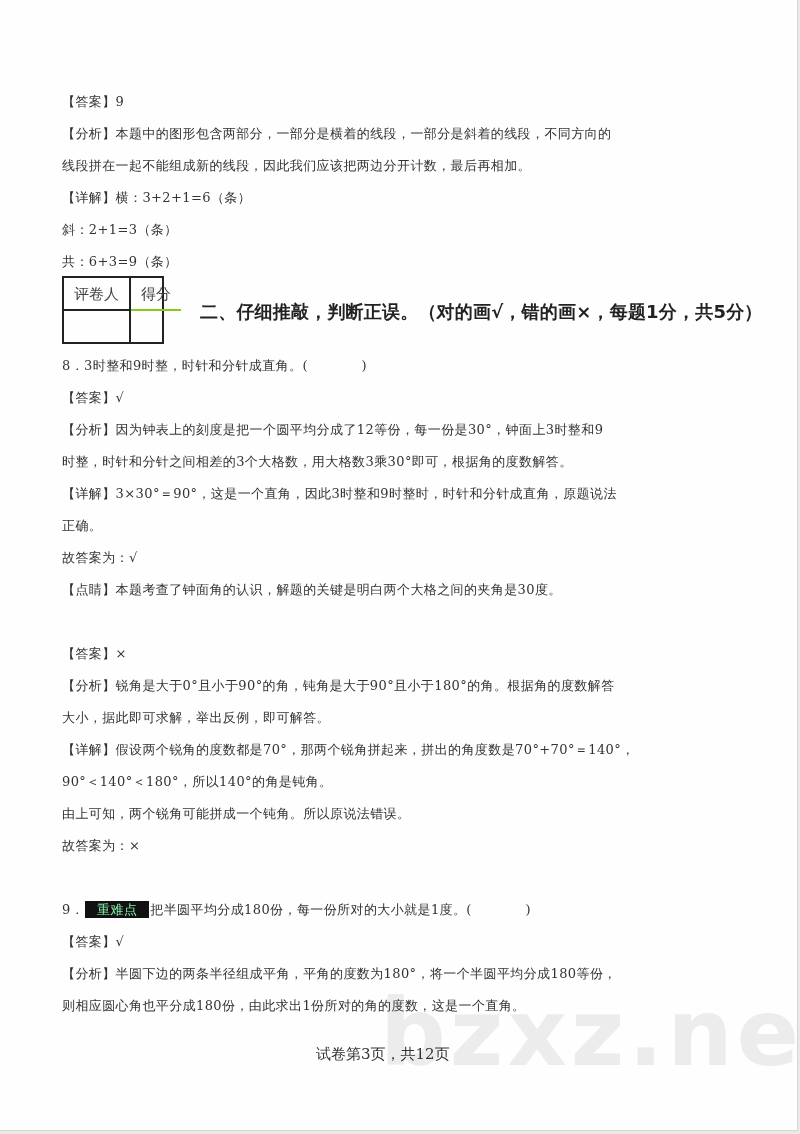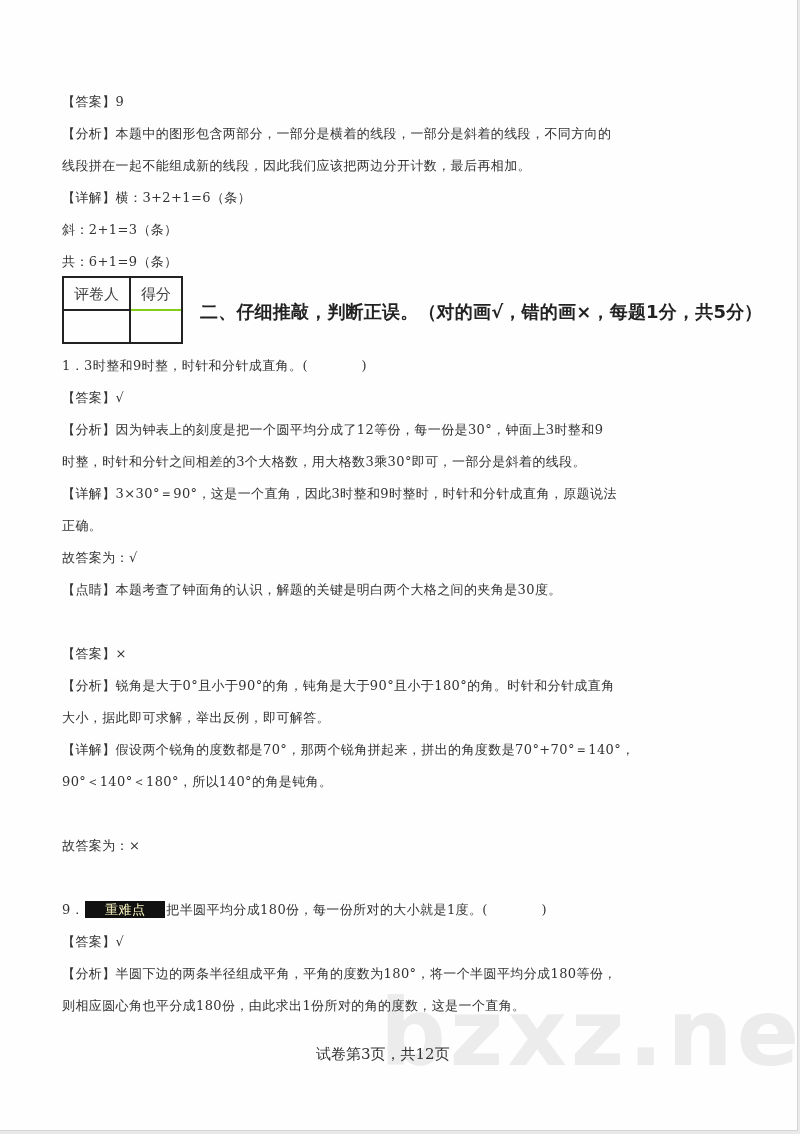--- a/index.html
+++ b/index.html
@@ -17,40 +17,40 @@
     border-bottom:1px solid #d6d6d6;
   }
   .line {
     position:absolute; left:62px;
     font-size:13px; line-height:20px;
     white-space:nowrap;
     letter-spacing:0.4px;
   }
   .tbl {
     position:absolute; left:62px; top:276px;
-    width:121px; height:68px;
+    width:102px; height:68px;
     border:2px solid #222;
     box-sizing:border-box;
   }
   .tbl .cell {
     position:absolute; box-sizing:border-box;
     font-size:15px; color:#444; text-align:center; line-height:32px;
   }
   .tbl .c1 { left:0; top:0; width:67px; height:33px; border-right:2px solid #222; border-bottom:2px solid #222; }
   .tbl .c2 { left:67px; top:0; width:50px; height:33px; border-bottom:2px solid #84cc16; }
   .tbl .c3 { left:0; top:33px; width:67px; height:31px; border-right:2px solid #222; }
   .tbl .c4 { left:67px; top:33px; width:50px; height:31px; }
   .section-title {
     position:absolute; left:200px; top:300px;
     font-size:18px; font-weight:bold; color:#222;
     font-family:"DejaVu Sans","Liberation Sans",sans-serif;
     white-space:nowrap; letter-spacing:0.2px;
   }
   .badge {
-    background:#111; color:#fef9c3; padding:1px 20px; margin:0 1px;
+    background:#111; color:#86efac; padding:1px 12px; margin:0 1px;
   }
   .footer {
     position:absolute; left:316px; top:1045px;
     font-size:15px; color:#333; white-space:nowrap;
   }
   .watermark {
     position:absolute; left:380px; top:988px;
     font-family:"DejaVu Sans","Liberation Sans",sans-serif;
     font-weight:bold; font-size:92px; letter-spacing:4px;
     color:#ececec; white-space:nowrap; line-height:1;
@@ -61,43 +61,44 @@
 
 <div class="page">
 
   <div class="watermark">bzxz.net</div>
 
   <div class="line" style="top:92px">【答案】9</div>
   <div class="line" style="top:156px">线段拼在一起不能组成新的线段，因此我们应该把两边分开计数，最后再相加。</div>
   <div class="line" style="top:124px">【分析】本题中的图形包含两部分，一部分是横着的线段，一部分是斜着的线段，不同方向的</div>
   <div class="line" style="top:188px">【详解】横：3+2+1=6（条）</div>
   <div class="line" style="top:220px">斜：2+1=3（条）</div>
-  <div class="line" style="top:252px">共：6+1=9（条）</div>
+  <div class="line" style="top:252px">共：6+3=9（条）</div>
 
   <div class="tbl">
     <div class="cell c1">评卷人</div>
     <div class="cell c2">得分</div>
     <div class="cell c3"></div>
     <div class="cell c4"></div>
   </div>
   <div class="section-title">二、仔细推敲，判断正误。（对的画√，错的画×，每题1分，共5分）</div>
 
-  <div class="line" style="top:356px">1．3时整和9时整，时针和分针成直角。(　　　　)</div>
+  <div class="line" style="top:356px">8．3时整和9时整，时针和分针成直角。(　　　　)</div>
   <div class="line" style="top:388px">【答案】√</div>
   <div class="line" style="top:420px">【分析】因为钟表上的刻度是把一个圆平均分成了12等份，每一份是30°，钟面上3时整和9</div>
-  <div class="line" style="top:452px">时整，时针和分针之间相差的3个大格数，用大格数3乘30°即可，一部分是斜着的线段。</div>
+  <div class="line" style="top:452px">时整，时针和分针之间相差的3个大格数，用大格数3乘30°即可，根据角的度数解答。</div>
   <div class="line" style="top:484px">【详解】3×30°＝90°，这是一个直角，因此3时整和9时整时，时针和分针成直角，原题说法</div>
   <div class="line" style="top:516px">正确。</div>
   <div class="line" style="top:548px">故答案为：√</div>
   <div class="line" style="top:580px">【点睛】本题考查了钟面角的认识，解题的关键是明白两个大格之间的夹角是30度。</div>
   <div class="line" style="top:644px">【答案】×</div>
-  <div class="line" style="top:676px">【分析】锐角是大于0°且小于90°的角，钝角是大于90°且小于180°的角。时针和分针成直角</div>
+  <div class="line" style="top:676px">【分析】锐角是大于0°且小于90°的角，钝角是大于90°且小于180°的角。根据角的度数解答</div>
   <div class="line" style="top:708px">大小，据此即可求解，举出反例，即可解答。</div>
   <div class="line" style="top:740px">【详解】假设两个锐角的度数都是70°，那两个锐角拼起来，拼出的角度数是70°+70°＝140°，</div>
   <div class="line" style="top:772px">90°＜140°＜180°，所以140°的角是钝角。</div>
+  <div class="line" style="top:804px">由上可知，两个锐角可能拼成一个钝角。所以原说法错误。</div>
   <div class="line" style="top:836px">故答案为：×</div>
 
   <div class="line" style="top:900px">
     <span>9．</span><span class="badge">重难点</span><span>把半圆平均分成180份，每一份所对的大小就是1度。(　　　　)</span>
   </div>
 
   <div class="line" style="top:932px">【答案】√</div>
   <div class="line" style="top:964px">【分析】半圆下边的两条半径组成平角，平角的度数为180°，将一个半圆平均分成180等份，</div>
   <div class="line" style="top:996px">则相应圆心角也平分成180份，由此求出1份所对的角的度数，这是一个直角。</div>
 

